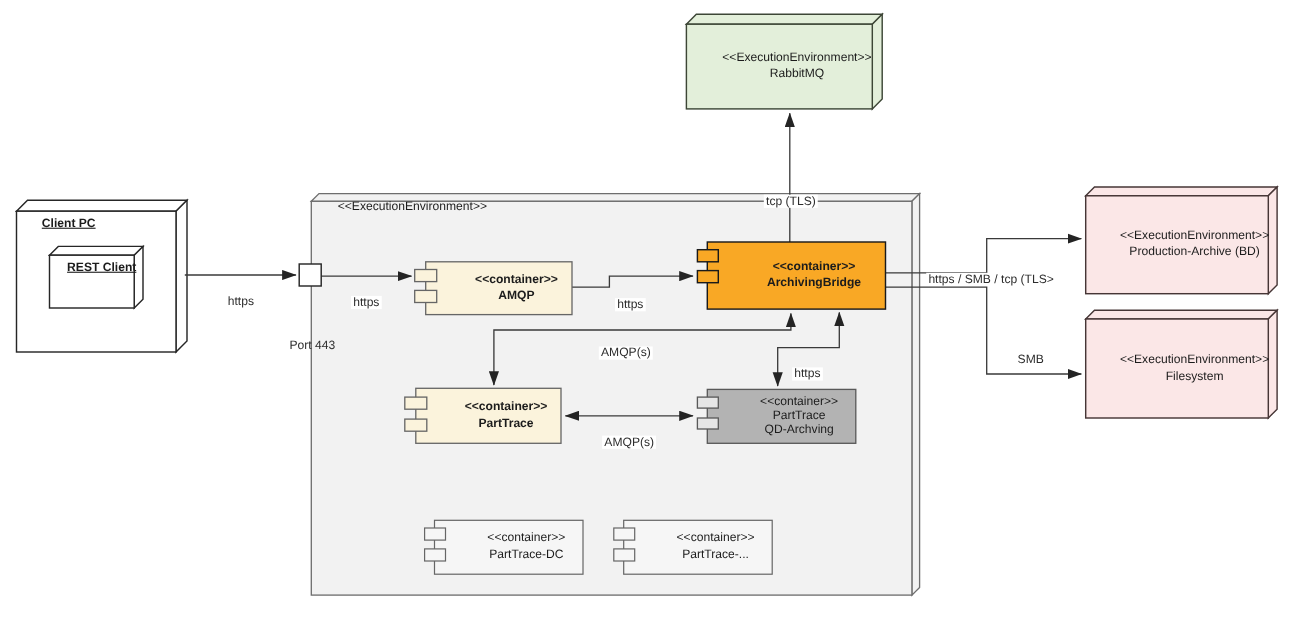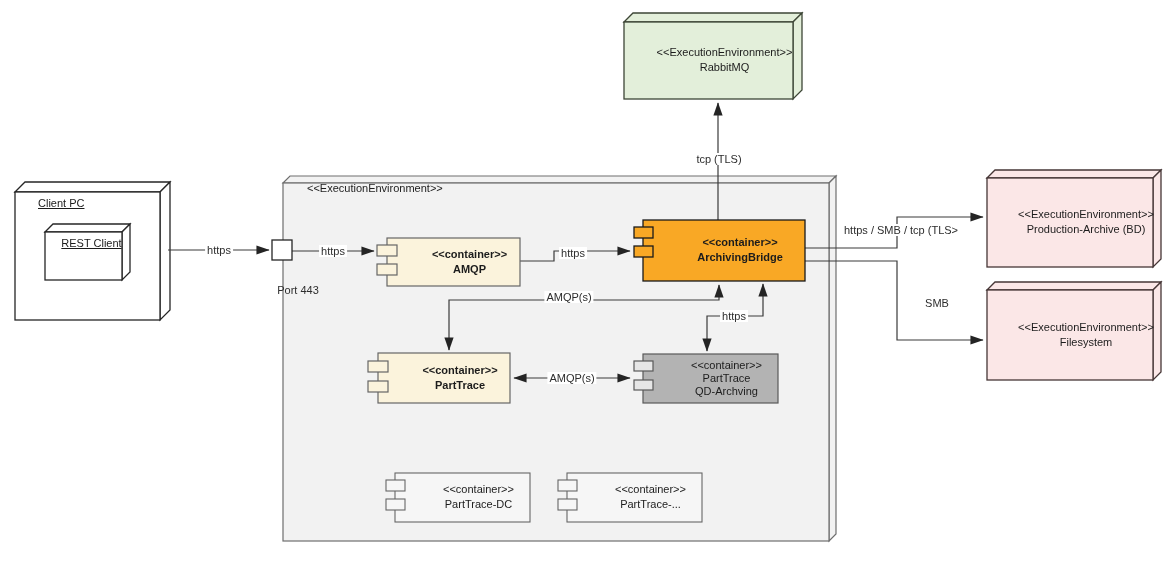--- a/index.html
+++ b/index.html
@@ -7,26 +7,26 @@
     position:relative; width:1174px; height:561px; background:#ffffff;
     font-family:"Liberation Sans", sans-serif; overflow:hidden;
   }
   #shapes { position:absolute; left:0; top:0; }
   .ntext {
     position:absolute; font-size:11px; line-height:15px; color:#1c1c1c;
     text-align:center; white-space:nowrap;padding-left:16px;
   }
   .ntext.left { text-align:left; }
   .b { font-weight:bold; }
-  .u { text-decoration:underline; }
+  .u { text-decoration:underline;font-weight:bold; }
   .tight { line-height:13px; }
   .elabel {
     position:absolute; transform:translate(-50%,-50%);
     font-size:11px; color:#2d2d2d; background:#ffffff;
-    padding:0 2px; white-space:nowrap;
+    padding:0 2px; white-space:nowrap;margin-top:24px;
   }
 </style>
 </head>
 <body>
 
 <div id="canvas">
 
   <svg id="shapes" width="1174" height="561" viewBox="0 0 1174 561">
     <defs>
       <marker id="arr" viewBox="0 0 10 7" refX="9.5" refY="3.5" markerWidth="11" markerHeight="8" orient="auto-start-reverse">
@@ -166,21 +166,21 @@
   <div class="ntext" style="left:987px;top:207px;width:166px">
     <div>&lt;&lt;ExecutionEnvironment&gt;&gt;</div>
     <div>Production-Archive (BD)</div>
   </div>
 
   <div class="ntext" style="left:987px;top:320px;width:166px">
     <div>&lt;&lt;ExecutionEnvironment&gt;&gt;</div>
     <div>Filesystem</div>
   </div>
 
-  <div class="elabel" style="left:298px;top:290px;background:transparent">Port 443</div>
+  <div class="elabel" style="left:284px;top:290px;background:transparent">Port 443</div>
 
   <div class="elabel" style="left:219px;top:250px">https</div>
   <div class="elabel" style="left:333px;top:251px">https</div>
   <div class="elabel" style="left:573px;top:253px">https</div>
   <div class="elabel" style="left:719px;top:159px">tcp (TLS)</div>
   <div class="elabel" style="left:901px;top:230px">https / SMB / tcp (TLS&gt;</div>
   <div class="elabel" style="left:937px;top:303px">SMB</div>
   <div class="elabel" style="left:569px;top:297px">AMQP(s)</div>
   <div class="elabel" style="left:734px;top:316px">https</div>
   <div class="elabel" style="left:572px;top:378px">AMQP(s)</div>

